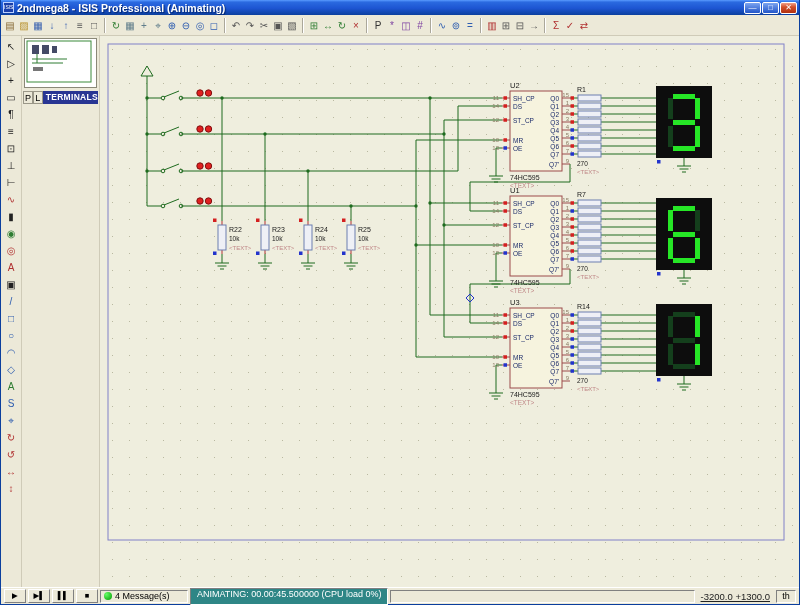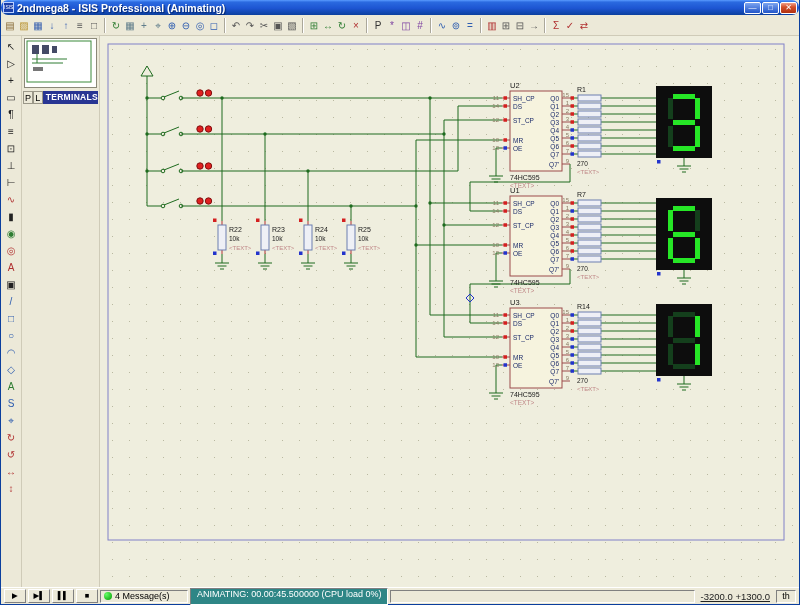--- a/index.html
+++ b/index.html
@@ -1,21 +1,21 @@
 <!DOCTYPE html>
 <html><head>
 <meta charset="utf-8">
 <style>
   *{box-sizing:border-box;margin:0;padding:0;user-select:none;}
   html,body{width:800px;height:605px;overflow:hidden;}
   body{font-family:"Liberation Sans",sans-serif;background:#ece9d8;}
   #app{width:800px;height:605px;display:flex;flex-direction:column;border-left:1px solid #0b3f9e;border-right:1px solid #0b3f9e;border-bottom:1px solid #0b3f9e;}
 
   .titlebar{height:15px;flex:0 0 15px;display:flex;align-items:center;padding:0 2px;
-    background:linear-gradient(180deg,#5a9bff 0%,#2a6ae0 14%,#1d55d2 55%,#0b3f9e 100%);color:#fff;border-radius:7px;}
+    background:linear-gradient(180deg,#5a9bff 0%,#2a6ae0 14%,#1d55d2 55%,#0b3f9e 100%);color:#fff;}
   .app-icon{width:11px;height:11px;margin-right:3px;background:#1a3faa;border:1px solid #bcd0ff;
     font-size:5px;color:#fff;text-align:center;line-height:9px;overflow:hidden;}
   .title{flex:1;font-size:10.5px;font-weight:bold;white-space:nowrap;text-shadow:1px 1px 1px #00246e;}
   .win-btn{width:17px;height:12px;margin-left:1px;border:1px solid #fff;border-radius:2px;
     font-size:8px;line-height:10px;text-align:center;color:#fff;}
   .win-btn.minmax{background:linear-gradient(#7ba4f0,#2255c8);}
   .win-btn.close{background:linear-gradient(#f0a08a,#d4502a 40%,#b03010);}
 
   .menubar{height:14px;flex:0 0 14px;display:flex;align-items:center;font-size:10.5px;padding-left:2px;background:#ece9d8;}
   .menu-item{padding:0 5px;white-space:nowrap;}

